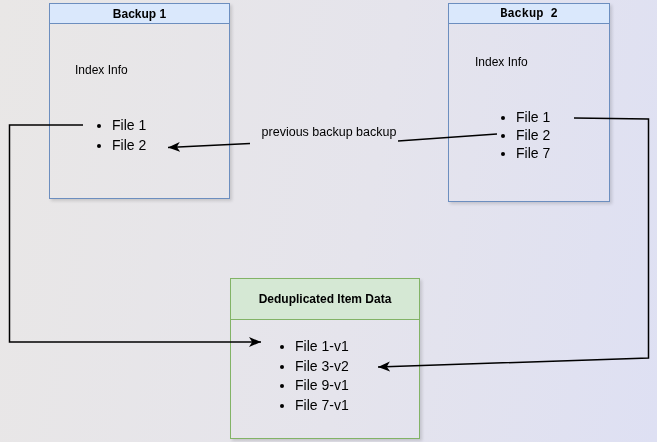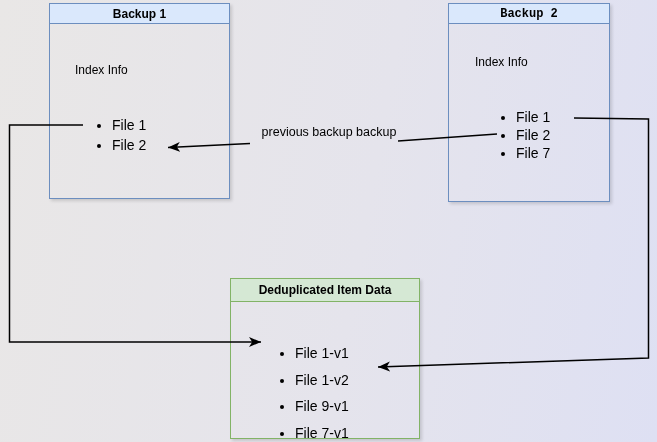--- a/index.html
+++ b/index.html
@@ -27,21 +27,21 @@
     box-sizing: border-box;
     width: 100%;
     border-bottom: 1px solid;
     display: flex;
     align-items: center;
     justify-content: center;
     font-size: 12px;
     font-weight: bold;
   }
   .blue  .box-header { background: #dae8fc; border-color: #6c8ebf; height: 20px; }
-  .green .box-header { background: #d5e8d4; border-color: #82b366; height: 23px; }
+  .green .box-header { background: #d5e8d4; border-color: #82b366; height: 41px; }
 
   #backup1 { left: 49px;  top: 3px;   width: 181px; height: 196px; }
   #backup2 { left: 448px; top: 3px;   width: 162px; height: 199px; font-family: Liberation Mono, monospace; }
   #dedup   { left: 230px; top: 278px; width: 190px; height: 161px; }
 
   .index-label {
     position: absolute;
     font-size: 12px;
     line-height: 16px;
     white-space: nowrap;
@@ -55,21 +55,21 @@
     padding: 0 0 0 18px;
     list-style: disc;
     font-size: 14px;
     white-space: nowrap;
   }
   #list1 { left: 94px;  top: 115px; }
   #list1 li { line-height: 20px; }
   #list2 { left: 498px; top: 108px; }
   #list2 li { line-height: 18px; }
   #list3 { left: 277px; top: 337px; }
-  #list3 li { line-height: 19.5px; margin-top: 7px; }
+  #list3 li { line-height: 19.5px; }
 
   .edge-label {
     position: absolute;
     left: 243px;
     top: 125px;
     width: 172px;
     text-align: center;
     font-size: 12.5px;
     line-height: 15px;
     white-space: nowrap;
@@ -116,21 +116,21 @@
     <li>File 7</li>
   </ul>
 
   <div class="box green" id="dedup">
     <div class="box-header">
       <span>Deduplicated Item Data</span>
     </div>
   </div>
   <ul class="file-list" id="list3">
     <li>File 1-v1</li>
-    <li>File 1-v2</li>
+    <li>File 3-v2</li>
     <li>File 9-v1</li>
     <li>File 7-v1</li>
   </ul>
 
   <div class="edge-label">
     <div>previous backup backup</div>
   </div>
 
   <svg class="arrows" viewBox="0 0 657 442" xmlns="http://www.w3.org/2000/svg">
     <defs>

